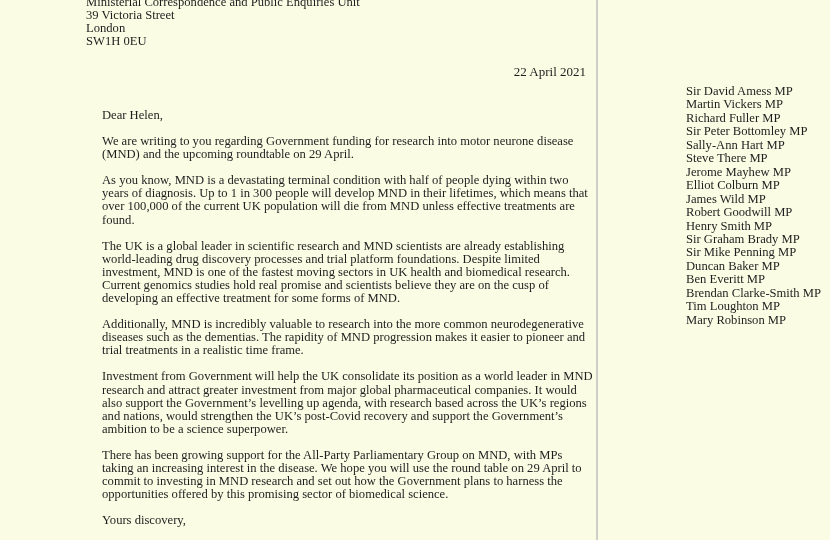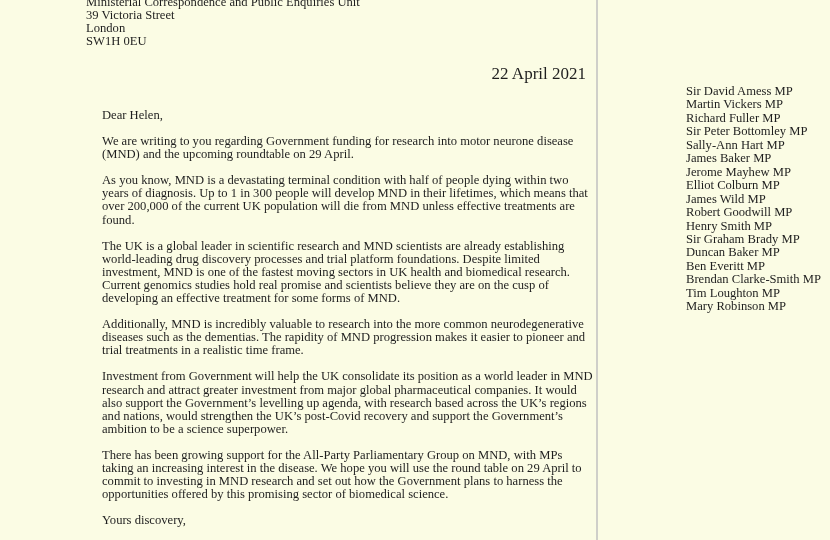--- a/index.html
+++ b/index.html
@@ -26,21 +26,21 @@
     font-size: 12.6px;
     line-height: 13px;
     white-space: nowrap;
   }
   .letter-date {
     position: absolute;
     left: 86px;
     top: 64px;
     width: 500px;
     text-align: right;
-    font-size: 17px;
+    font-size: 13px;
   }
   .letter-body {
     position: absolute;
     left: 86px;
     top: 109px;
     width: 507px;
     font-size: 12.6px;
     line-height: 13.1px;
   }
   .letter-body p {
@@ -75,44 +75,45 @@
       <div>London</div>
       <div>SW1H 0EU</div>
     </div>
 
   <div class="letter-date">22 April 2021</div>
 
   <div class="letter-body">
     <p>Dear Helen,</p>
     <div>
         <p>We are writing to you regarding Government funding for research into motor neurone disease (MND) and the upcoming roundtable on 29 April.</p>
-        <p>As you know, MND is a devastating terminal condition with half of people dying within two years of diagnosis. Up to 1 in 300 people will develop MND in their lifetimes, which means that over 200,000 of the current UK population will die from MND unless effective treatments are found.</p>
+        <p>As you know, MND is a devastating terminal condition with half of people dying within two years of diagnosis. Up to 1 in 300 people will develop MND in their lifetimes, which means that over 100,000 of the current UK population will die from MND unless effective treatments are found.</p>
         <p>The UK is a global leader in scientific research and MND scientists are already establishing world-leading drug discovery processes and trial platform foundations. Despite limited investment, MND is one of the fastest moving sectors in UK health and biomedical research. Current genomics studies hold real promise and scientists believe they are on the cusp of developing an effective treatment for some forms of MND.</p>
         <p>Additionally, MND is incredibly valuable to research into the more common neurodegenerative diseases such as the dementias. The rapidity of MND progression makes it easier to pioneer and trial treatments in a realistic time frame.</p>
         <p>Investment from Government will help the UK consolidate its position as a world leader in MND research and attract greater investment from major global pharmaceutical companies. It would also support the Government’s levelling up agenda, with research based across the UK’s regions and nations, would strengthen the UK’s post-Covid recovery and support the Government’s ambition to be a science superpower.</p>
         <p>There has been growing support for the All-Party Parliamentary Group on MND, with MPs taking an increasing interest in the disease. We hope you will use the round table on 29 April to commit to investing in MND research and set out how the Government plans to harness the opportunities offered by this promising sector of biomedical science.</p>
       </div>
     <p>Yours discovery,</p>
   </div>
 
   <div class="page-divider"></div>
 
   <div class="signatory-list">
       <div>Sir David Amess MP</div>
       <div>Martin Vickers MP</div>
       <div>Richard Fuller MP</div>
       <div>Sir Peter Bottomley MP</div>
       <div>Sally-Ann Hart MP</div>
-      <div>James Baker MP</div>
+      <div>Steve There MP</div>
       <div>Jerome Mayhew MP</div>
       <div>Elliot Colburn MP</div>
       <div>James Wild MP</div>
       <div>Robert Goodwill MP</div>
       <div>Henry Smith MP</div>
       <div>Sir Graham Brady MP</div>
+      <div>Sir Mike Penning MP</div>
       <div>Duncan Baker MP</div>
       <div>Ben Everitt MP</div>
       <div>Brendan Clarke-Smith MP</div>
       <div>Tim Loughton MP</div>
       <div>Mary Robinson MP</div>
     </div>
 
 </div>
 
 </body></html>

